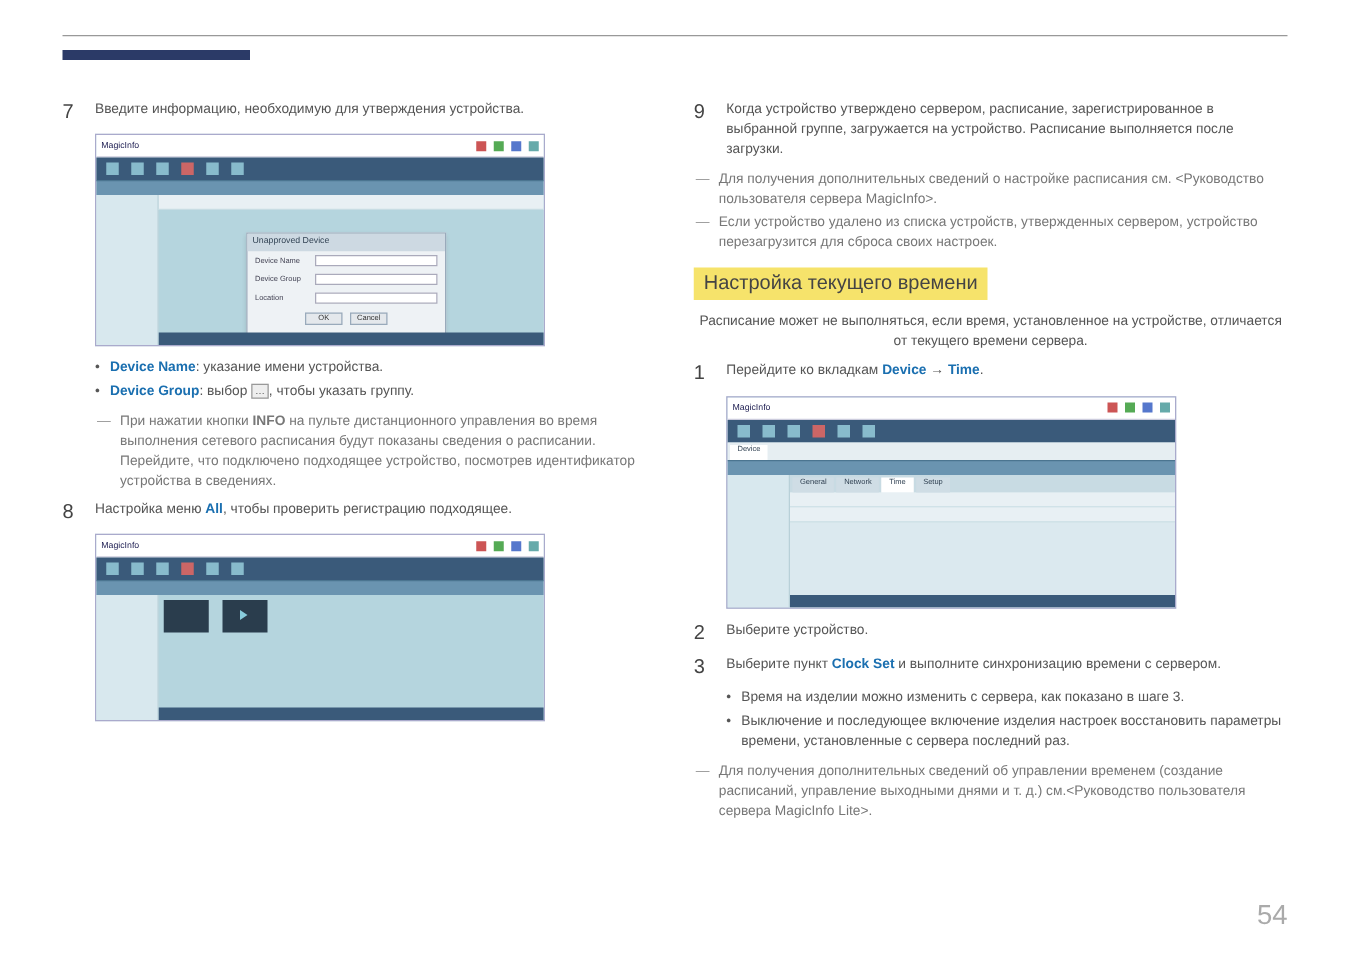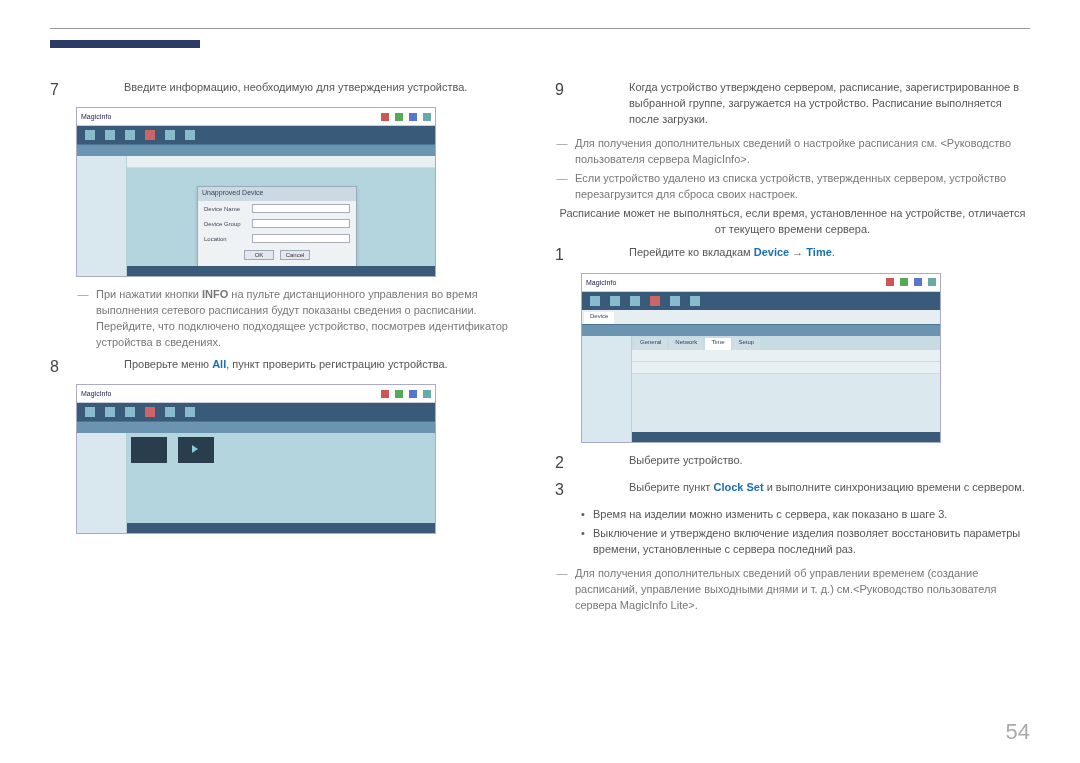--- a/index.html
+++ b/index.html
@@ -25,21 +25,21 @@
     background: #2b3a67;
   }
   .columns {
     display: flex;
     gap: 30px;
     margin-top: 50px;
   }
   .col { flex: 1; min-width: 0; }
   .step { display: flex; gap: 10px; margin-bottom: 8px; }
   .step-num { font-size: 16px; color: #444; width: 16px; flex-shrink: 0; line-height: 1.2; }
-  .step-body { flex: 1; line-height: 1.45; color: #555; margin-left: 48px; }
+  .step-body { flex: 1; line-height: 1.45; color: #555; }
   .screenshot {
     width: 360px; height: 170px;
     background: #cfe4ea;
     border: 1px solid #aac;
     margin: 6px 0 10px 0;
     position: relative;
     overflow: hidden;
   }
   .ss-topbar { height: 18px; background: #fff; border-bottom:1px solid #ccd; display:flex; align-items:center; padding:0 4px; gap:6px;}
   .ss-logo { font-size:7px; color:#225; }
@@ -154,33 +154,39 @@
               <div class="ss-dlg-btn">OK</div>
               <div class="ss-dlg-btn">Cancel</div>
             </div>
           </div>
           <div class="ss-foot"></div>
         </div>
       </div>
     </div>
 
     <ul class="bullets">
+      <li>
+        <span class="key">Device Name</span><span>: указание имени устройства.</span>
+      </li>
+      <li>
+        <span class="key">Device Group</span><span>: выбор </span><span class="kbd-icon">…</span><span>, чтобы указать группу.</span>
+      </li>
     </ul>
 
     <div class="dash-note">
       <span class="dash">―</span>
       <div>
         <span>При нажатии кнопки </span><b>INFO</b><span> на пульте дистанционного управления во время выполнения сетевого расписания будут показаны сведения о расписании. Перейдите, что подключено подходящее устройство, посмотрев идентификатор устройства в сведениях.</span>
       </div>
     </div>
 
     <div class="step" style="margin-top:6px;">
       <div class="step-num">8</div>
       <div class="step-body">
-        <span>Проверьте меню </span><span class="key">All</span><span>, пункт проверить регистрацию устройства.</span>
+        <span>Настройка меню </span><span class="key">All</span><span>, чтобы проверить регистрацию подходящее.</span>
       </div>
     </div>
 
     <div class="screenshot" style="margin-left:26px; height:150px;">
       <div class="ss-topbar">
         <span class="ss-logo">MagicInfo</span>
         <div class="ss-iconrow">
           <div class="ss-icon r"></div>
             <div class="ss-icon g"></div>
             <div class="ss-icon b"></div>
@@ -217,20 +223,21 @@
 
     <div class="dash-note nopad">
       <span class="dash">―</span>
       <div>Для получения дополнительных сведений о настройке расписания см. &lt;Руководство пользователя сервера MagicInfo&gt;.</div>
     </div>
     <div class="dash-note nopad">
       <span class="dash">―</span>
       <div>Если устройство удалено из списка устройств, утвержденных сервером, устройство перезагрузится для сброса своих настроек.</div>
     </div>
 
+    <div class="section-head">Настройка текущего времени</div>
 
     <div class="para">Расписание может не выполняться, если время, установленное на устройстве, отличается от текущего времени сервера.</div>
 
     <div class="step">
       <div class="step-num">1</div>
       <div class="step-body">
         <span>Перейдите ко вкладкам </span><span class="key">Device</span><span> → </span><span class="key">Time</span><span>.</span>
       </div>
     </div>
 
@@ -280,21 +287,21 @@
 
     <div class="step">
       <div class="step-num">3</div>
       <div class="step-body">
         <span>Выберите пункт </span><span class="key">Clock Set</span><span> и выполните синхронизацию времени с сервером.</span>
       </div>
     </div>
 
     <ul class="bullets">
       <li>Время на изделии можно изменить с сервера, как показано в шаге 3.</li>
-      <li>Выключение и утверждено включение изделия позволяет восстановить параметры времени, установленные с сервера последний раз.</li>
+      <li>Выключение и последующее включение изделия настроек восстановить параметры времени, установленные с сервера последний раз.</li>
     </ul>
 
     <div class="dash-note nopad">
       <span class="dash">―</span>
       <div>Для получения дополнительных сведений об управлении временем (создание расписаний, управление выходными днями и т. д.) см.&lt;Руководство пользователя сервера MagicInfo Lite&gt;.</div>
     </div>
 
   </div>
 </div>
 

